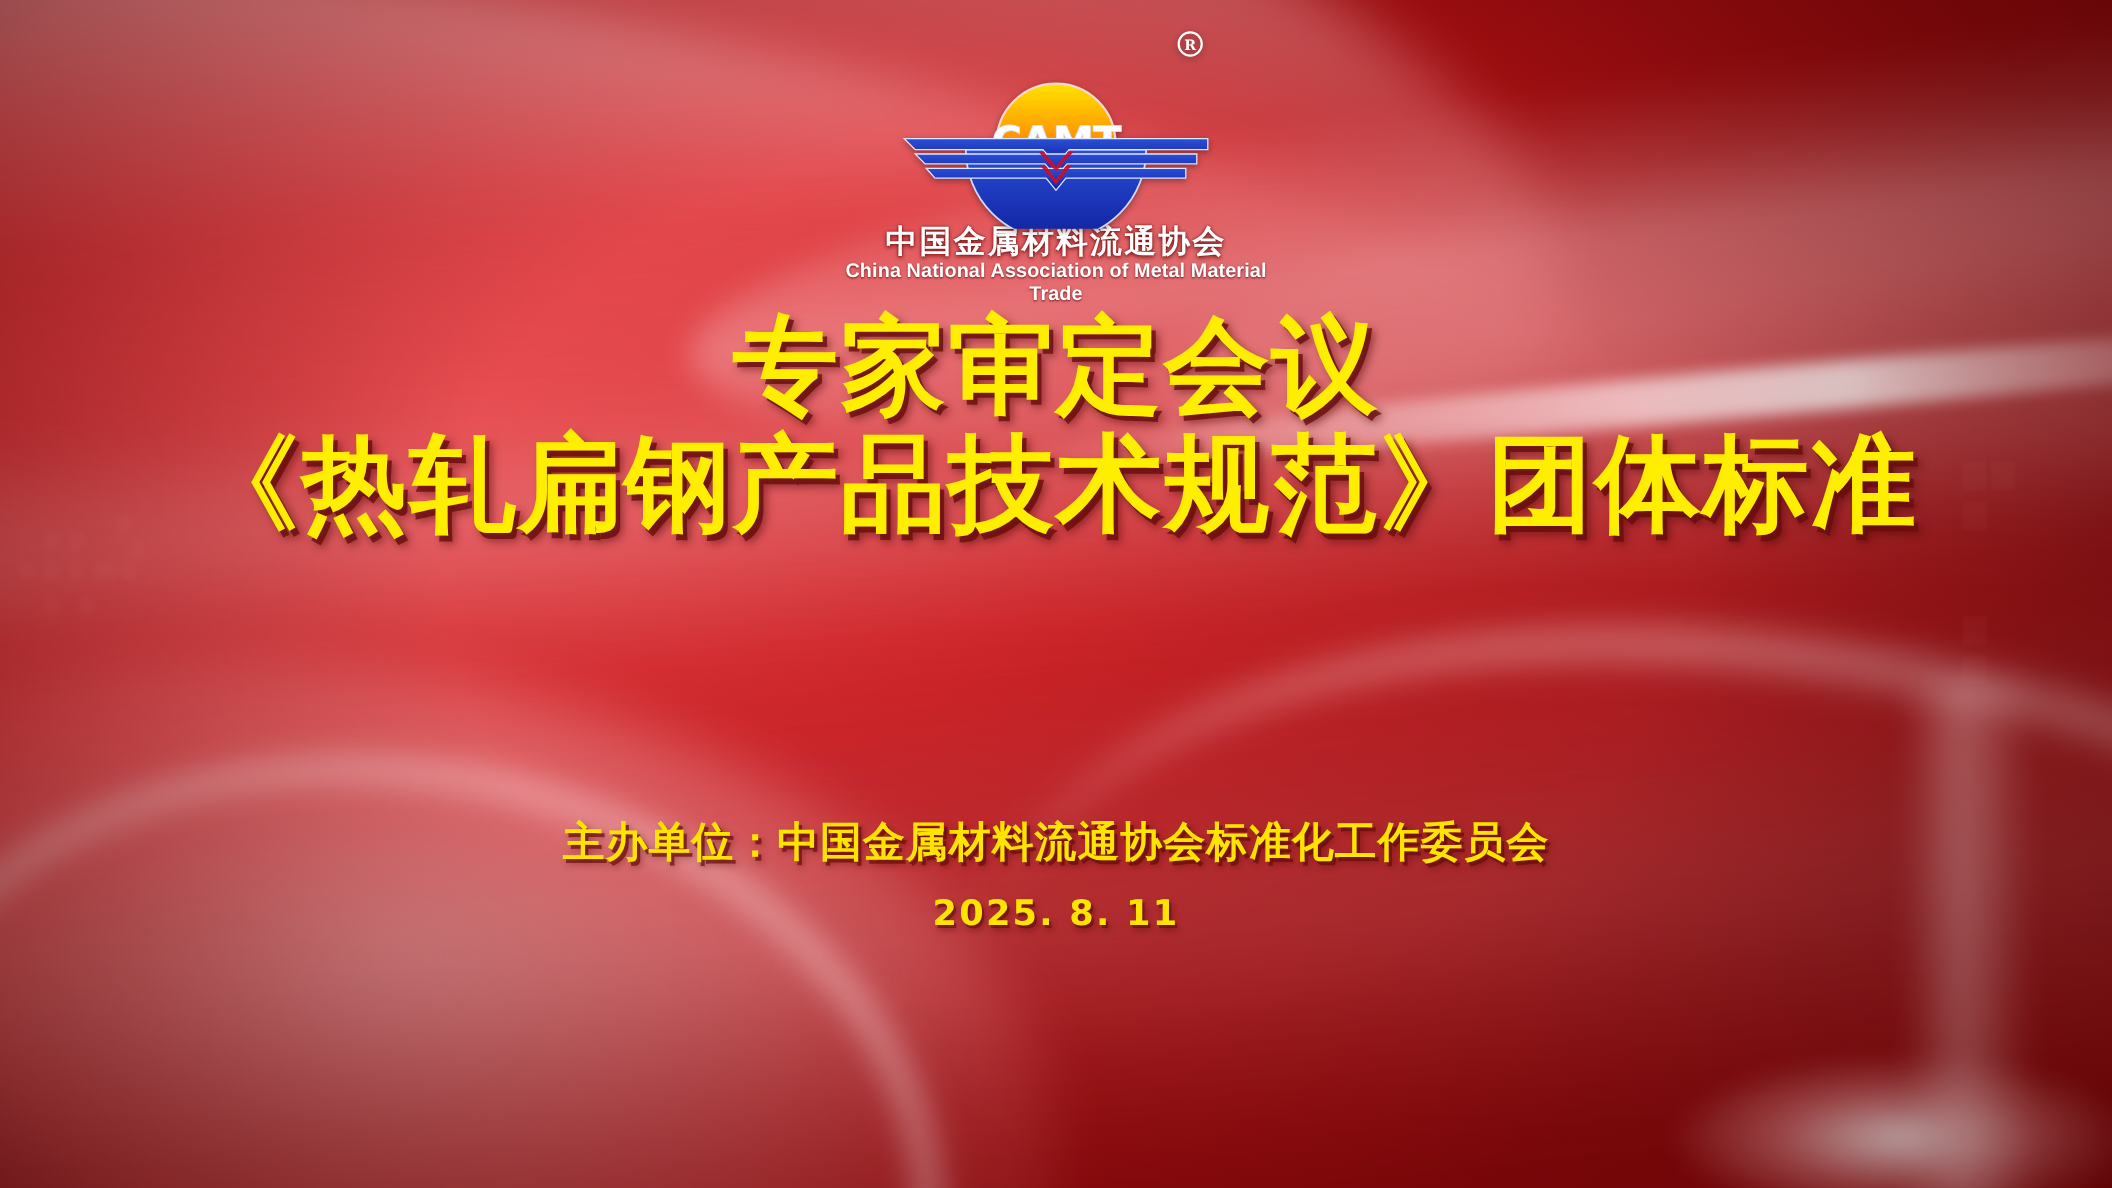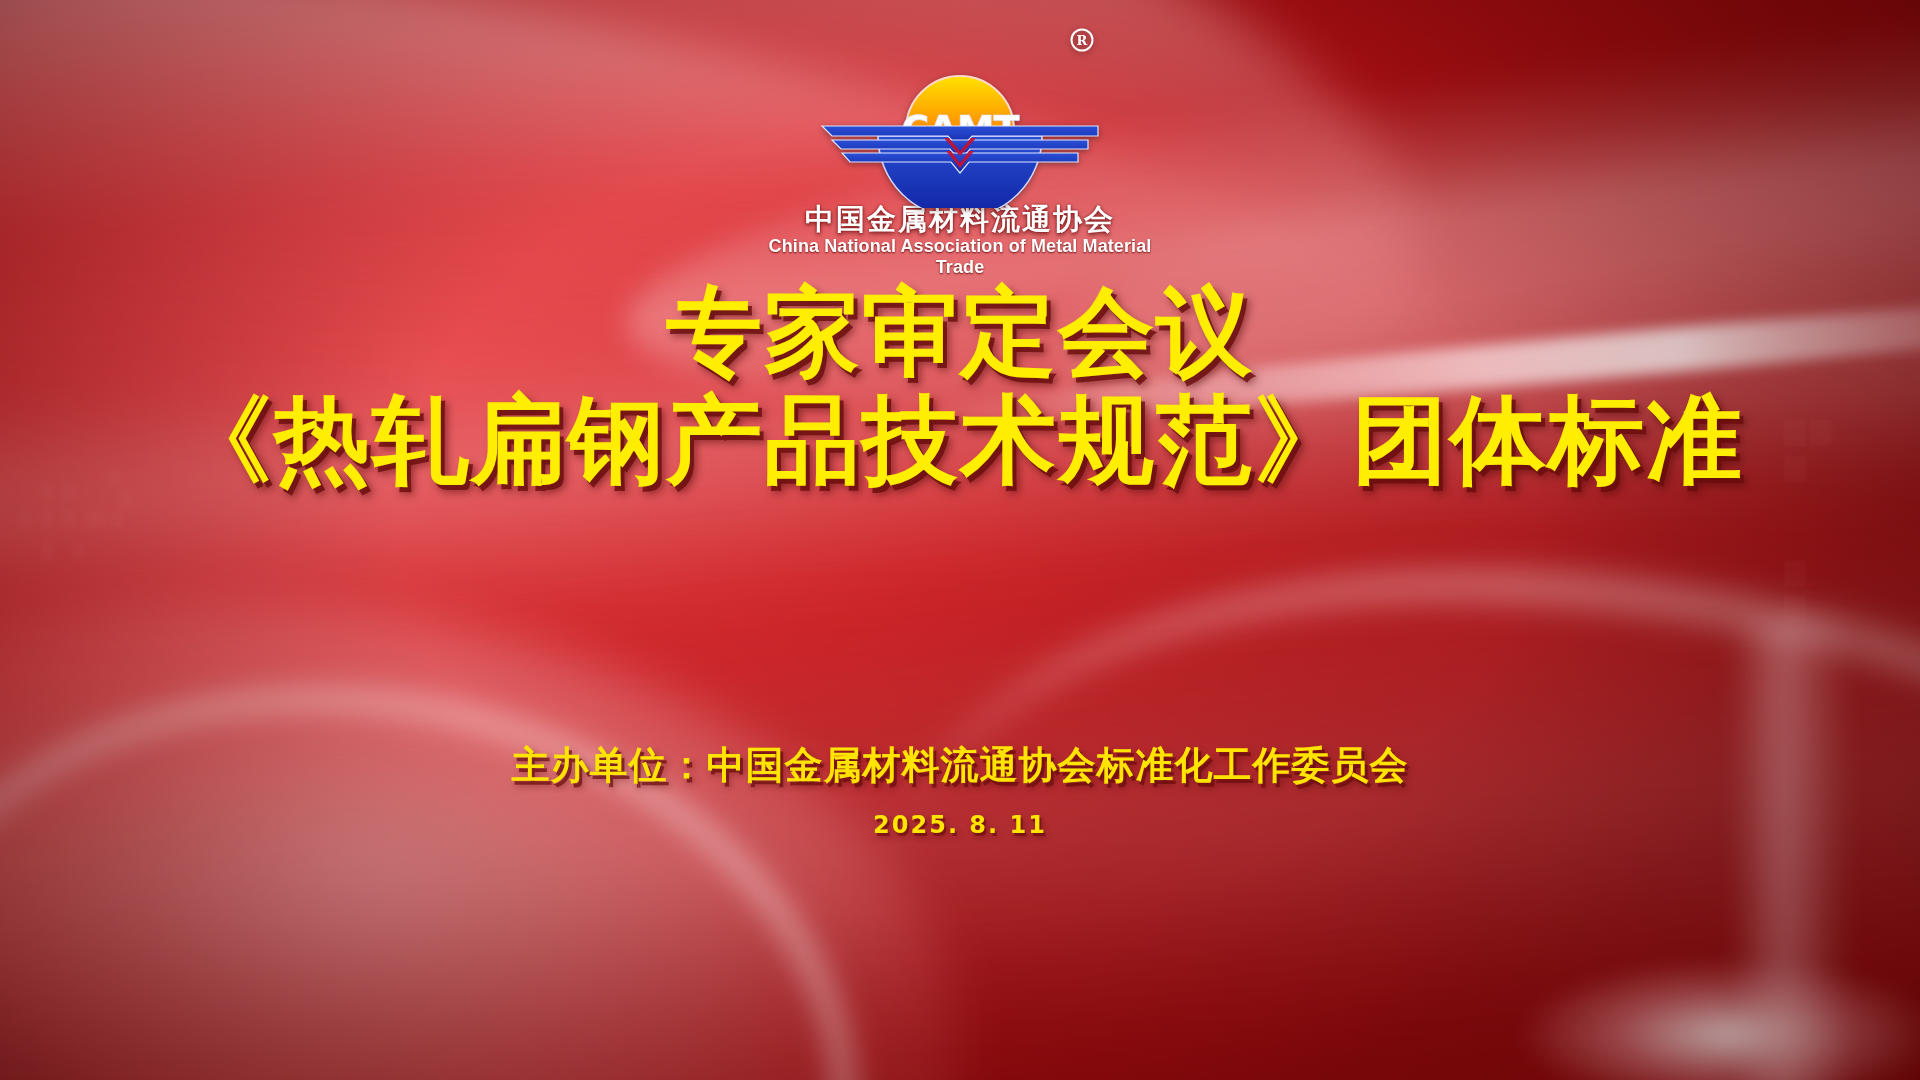--- a/index.html
+++ b/index.html
@@ -216,21 +216,21 @@
     font-weight:bold;
     font-size:38px;
     color:#ffe400;
     letter-spacing:1px;
     text-shadow:3px 4px 0 rgba(105,12,12,.70), 4px 5px 7px rgba(70,4,4,.45);
   }
   .date-line {
     margin-top:20px;
     font-family:"DejaVu Sans","Liberation Sans",sans-serif;
     font-weight:bold;
-    font-size:24px;
+    font-size:32px;
     color:#ffe400;
     letter-spacing:2px;
     text-shadow:2px 3px 0 rgba(105,12,12,.62), 3px 4px 6px rgba(70,4,4,.40);
   }
 </style>
 </head>
 <body>
 
 <div id="stage">
 

